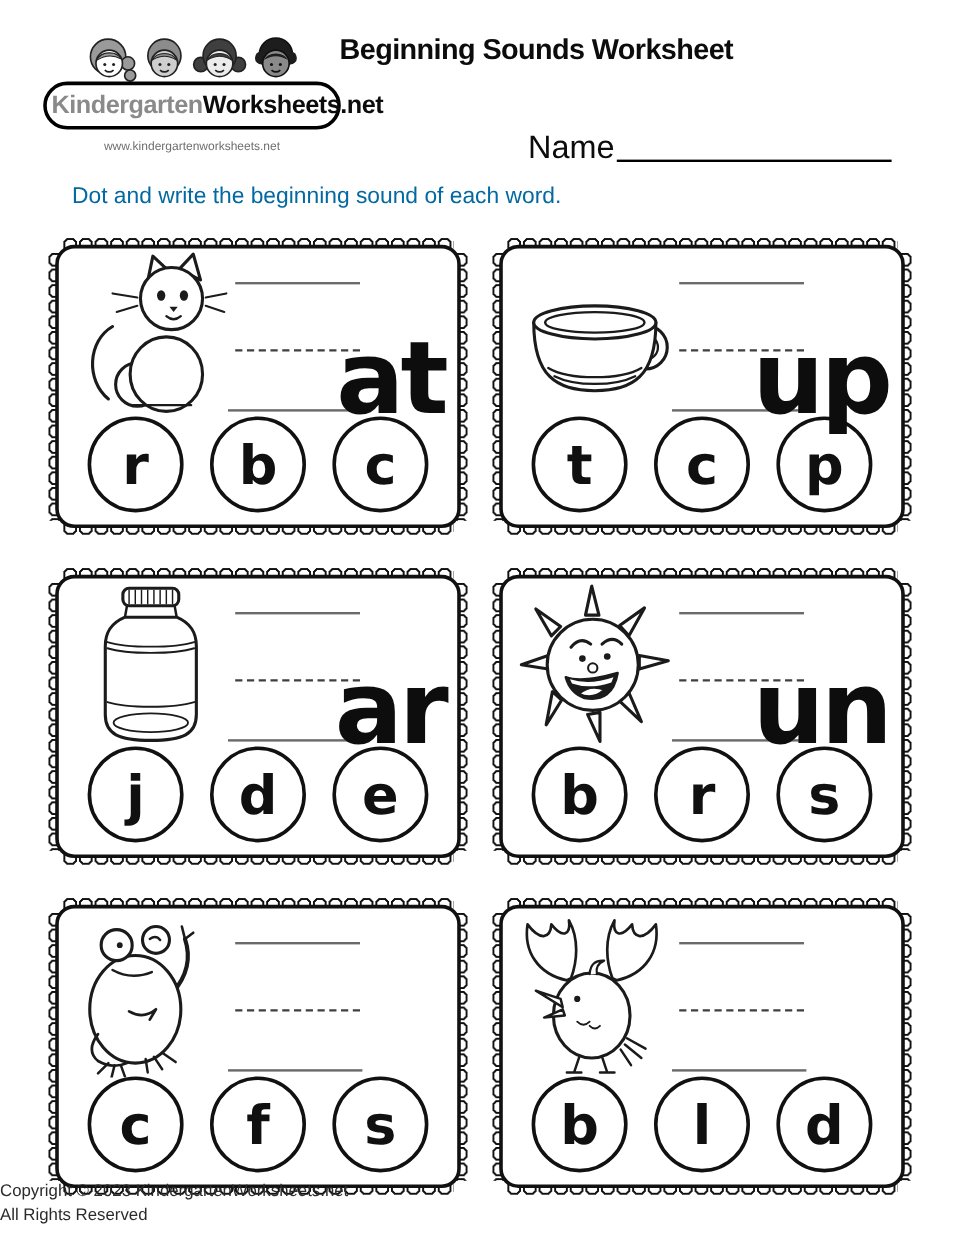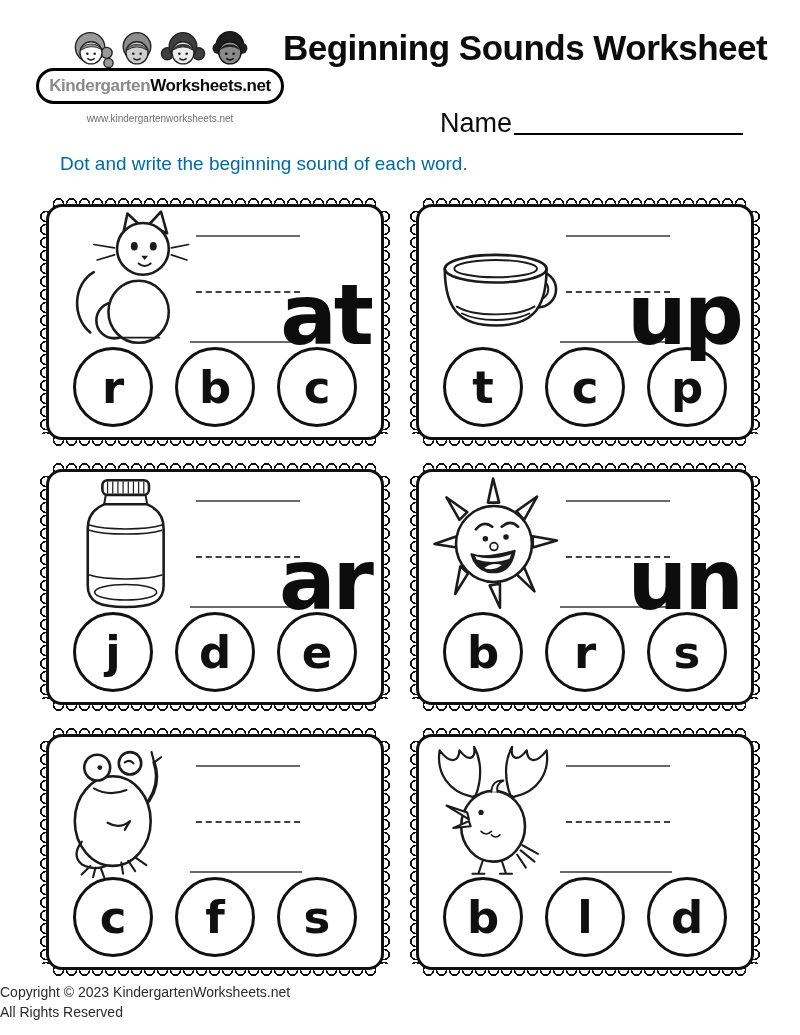--- a/index.html
+++ b/index.html
@@ -7,38 +7,38 @@
     position:relative; width:800px; height:1035px; margin:0 auto;
     background:#fff; overflow:hidden; color:#1a1a1a;
     font-family:"Liberation Sans", sans-serif;
   }
 
   
   .logo { position:absolute; top:28px; left:36px; width:248px; }
   .logo-kids { display:block; margin:0 auto -6px auto; width:206px; height:46px; }
   .logo-box {
     position:relative; background:#fff; border:3px solid #000; border-radius:22px;
-    padding:5px 4px; text-align:center; font-weight:bold; font-size:17px;
+    padding:5px 4px; text-align:center; font-weight:bold; font-size:21px;
     letter-spacing:-0.4px; white-space:nowrap;
   }
   .logo-gray { color:#8a8a8a; }
   .logo-black { color:#0c0c0c; }
   .logo-url { margin-top:9px; text-align:center; color:#6e6e6e; font-size:10px; }
 
   .title { position:absolute; top:28px; left:283px; width:485px; margin:0;
-    font-size:35px; font-weight:600; letter-spacing:-0.5px; color:#0c0c0c; }
+    font-size:24px; font-weight:600; letter-spacing:-0.5px; color:#0c0c0c; }
 
   .name-row { position:absolute; top:108px; left:440px; width:303px; display:flex; font-size:27px; color:#0c0c0c; }
   .name-line { flex:1; border-bottom:2.5px solid #000; margin-bottom:4px; margin-left:2px; }
 
   .instruction { position:absolute; top:153px; left:60px; margin:0; font-size:19px; color:#0369a1; }
 
   
   .grid { position:absolute; top:196px; left:38px; width:724px;
-    display:grid; grid-template-columns:1fr 1fr; gap:13px 16px; }
+    display:grid; grid-template-columns:1fr 1fr; gap:23px 16px; }
   .card { position:relative; height:252px; }
 
   
   .sc { position:absolute; }
   .sc-t { top:0; left:14px; right:14px; height:16px;
     background:radial-gradient(circle at 6.5px 8px, #fff 4.2px, #111 4.2px 6px, transparent 6px);
     background-size:13px 16px; background-repeat:repeat-x; }
   .sc-b { bottom:0; left:14px; right:14px; height:16px;
     background:radial-gradient(circle at 6.5px 8px, #fff 4.2px, #111 4.2px 6px, transparent 6px);
     background-size:13px 16px; background-repeat:repeat-x; }

